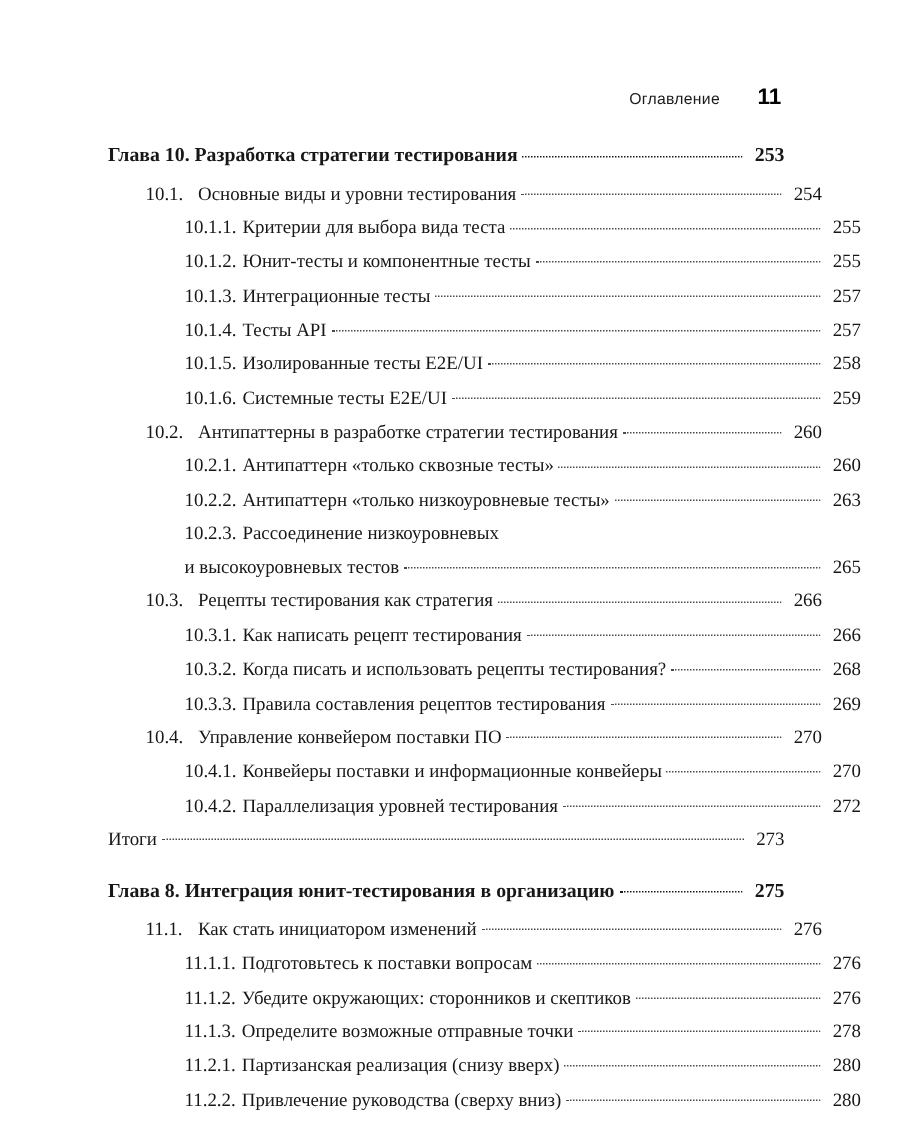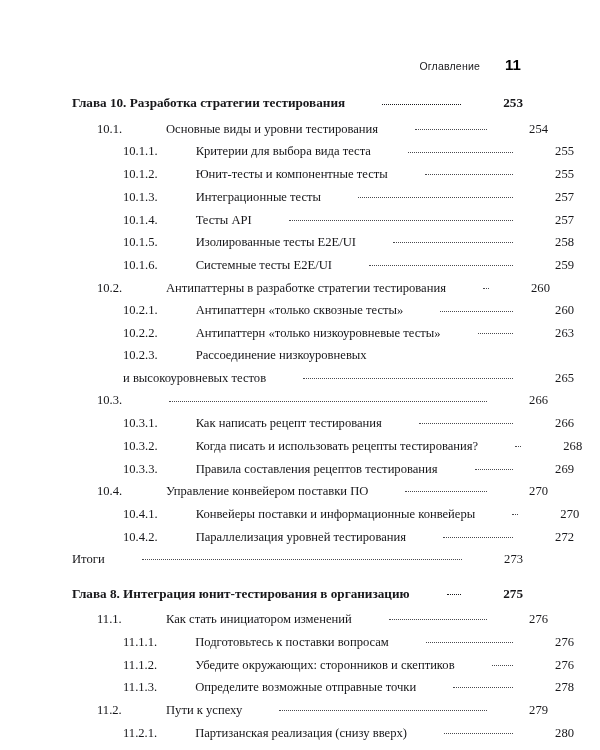--- a/index.html
+++ b/index.html
@@ -57,21 +57,20 @@
     top: 84px;
     left: 72px;
     width: 451px;
   }
 
   .entry {
     display: flex;
     align-items: baseline;
     width: 100%;
     box-sizing: border-box;
-    gap: 34px;
   }
 
   .num {
     flex: 0 0 auto;
     white-space: nowrap;
   }
   .title {
     flex: 0 1 auto;
     white-space: nowrap;
   }
@@ -238,20 +237,21 @@
           <span class="num">10.2.3.</span>
           <span class="title">Рассоединение низкоуровневых</span>
         </div>
         <div class="entry level-3-cont">
           <span class="title">и высокоуровневых тестов</span>
           <span class="leader"></span>
           <span class="page-no">265</span>
         </div>
         <div class="entry level-2">
           <span class="num">10.3.</span>
+          <span class="title">Рецепты тестирования как стратегия</span>
           <span class="leader"></span>
           <span class="page-no">266</span>
         </div>
         <div class="entry level-3">
           <span class="num">10.3.1.</span>
           <span class="title">Как написать рецепт тестирования</span>
           <span class="leader"></span>
           <span class="page-no">266</span>
         </div>
         <div class="entry level-3">
@@ -318,26 +318,20 @@
           <span class="title">Убедите окружающих: сторонников и скептиков</span>
           <span class="leader"></span>
           <span class="page-no">276</span>
         </div>
         <div class="entry level-3">
           <span class="num">11.1.3.</span>
           <span class="title">Определите возможные отправные точки</span>
           <span class="leader"></span>
           <span class="page-no">278</span>
         </div>
-        <div class="entry level-2">
-          <span class="num">11.2.</span>
-          <span class="title">Пути к успеху</span>
-          <span class="leader"></span>
-          <span class="page-no">279</span>
-        </div>
         <div class="entry level-3">
           <span class="num">11.2.1.</span>
           <span class="title">Партизанская реализация (снизу вверх)</span>
           <span class="leader"></span>
           <span class="page-no">280</span>
         </div>
         <div class="entry level-3">
           <span class="num">11.2.2.</span>
           <span class="title">Привлечение руководства (сверху вниз)</span>
           <span class="leader"></span>

